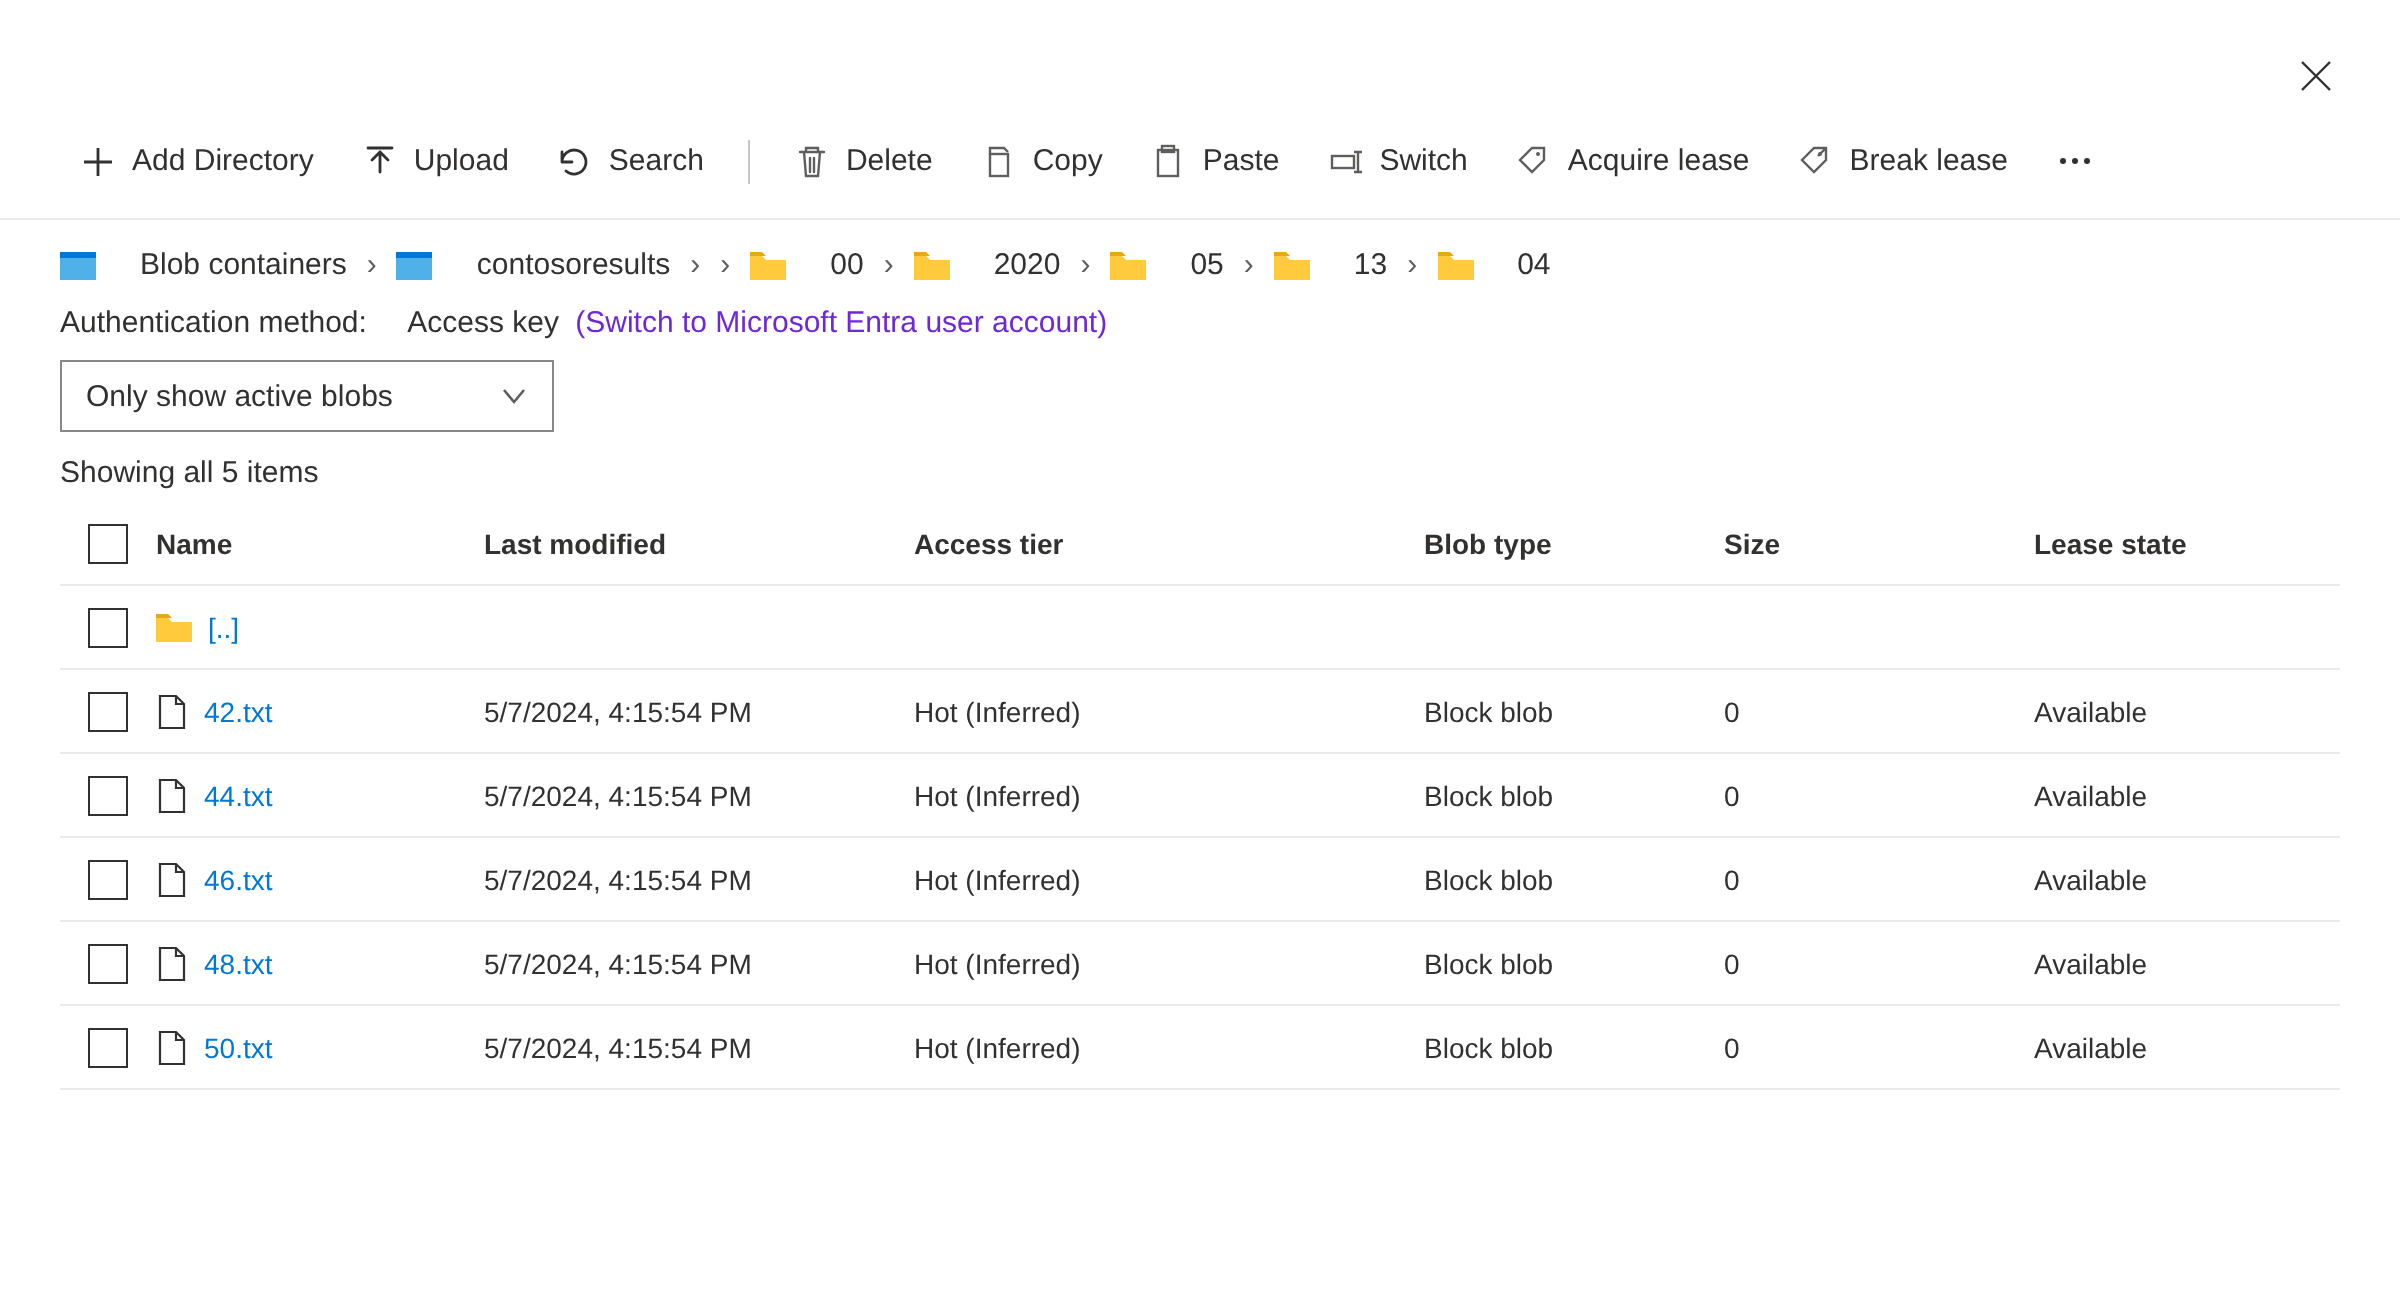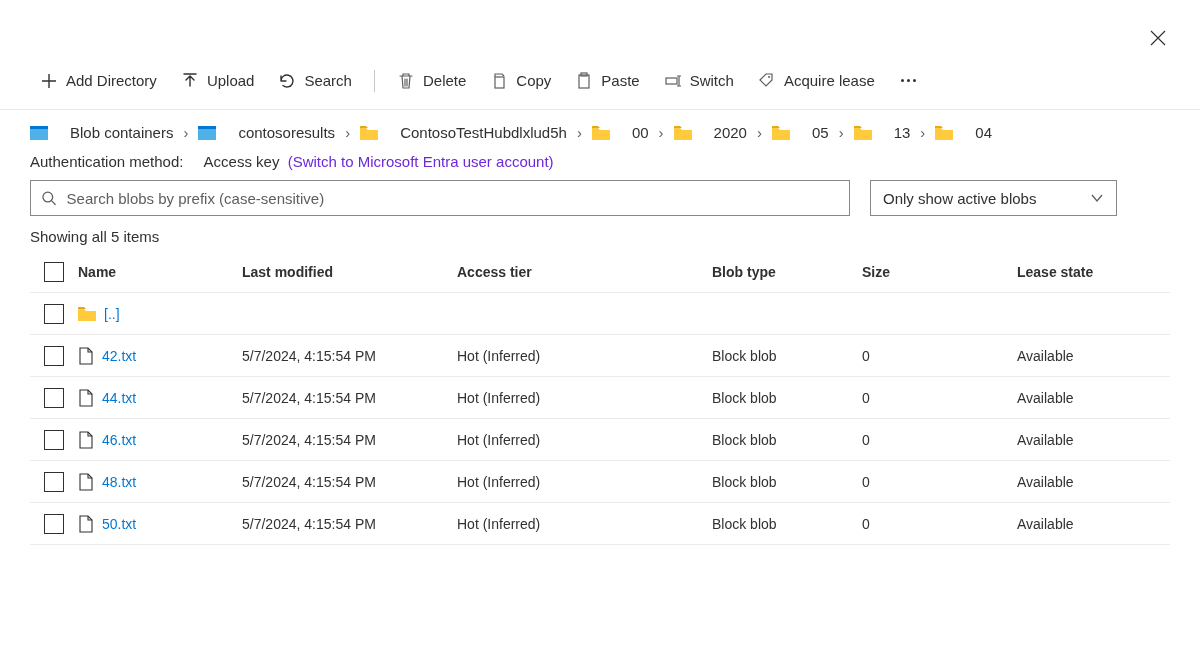--- a/index.html
+++ b/index.html
@@ -222,20 +222,29 @@
   </div>
   <div class="tb-btn">
     <span class="tb-icon">
       <svg viewBox="0 0 18 18">
           <path d="M2 8l6-6h6v6l-6 6-6-6z" stroke="#605e5c" stroke-width="1.2" fill="none"></path>
           <circle cx="11" cy="5" r="1" fill="#605e5c"></circle>
         </svg>
     </span>
     <span>Acquire lease</span>
   </div>
+  <div class="tb-btn">
+    <span class="tb-icon">
+      <svg viewBox="0 0 18 18">
+          <path d="M2 8l6-6h6v6l-6 6-6-6zM14 2l-4 4" stroke="#605e5c" stroke-width="1.2" fill="none"></path>
+          <circle cx="11" cy="5" r="1" fill="#605e5c"></circle>
+        </svg>
+    </span>
+    <span>Break lease</span>
+  </div>
   <div class="more-dots" style="margin-left:6px;">
     <span></span>
       <span></span>
       <span></span>
   </div>
 </div>
 
 <div class="breadcrumb">
   <span class="bc-item">
     <svg class="container-ico" viewBox="0 0 18 14">
@@ -246,27 +255,20 @@
   </span>
   <span class="bc-chevron">›</span>
   <span class="bc-item">
     <svg class="container-ico" viewBox="0 0 18 14">
         <rect x="0" y="3" width="18" height="11" fill="#50b0e8"></rect>
         <rect x="0" y="0" width="18" height="3" fill="#0078d4"></rect>
       </svg>
     <span>contosoresults</span>
   </span>
   <span class="bc-chevron">›</span>
-  <span class="bc-item">
-    <svg class="folder-ico" viewBox="0 0 18 14">
-        <path d="M0 2h6l2 2h10v10H0z" fill="#ffcb3d"></path>
-        <path d="M0 0h6l2 2H0z" fill="#e6a817"></path>
-      </svg>
-    <span>ContosoTestHubdlxlud5h</span>
-  </span>
   <span class="bc-chevron">›</span>
   <span class="bc-item">
     <svg class="folder-ico" viewBox="0 0 18 14">
         <path d="M0 2h6l2 2h10v10H0z" fill="#ffcb3d"></path>
         <path d="M0 0h6l2 2H0z" fill="#e6a817"></path>
       </svg>
     <span>00</span>
   </span>
   <span class="bc-chevron">›</span>
   <span class="bc-item">
@@ -302,27 +304,20 @@
   </span>
 </div>
 
 <div class="auth-line">
   <span>Authentication method:</span>
   <span style="margin-left:16px;">Access key</span>
   <span class="auth-link" style="margin-left:4px;">(Switch to Microsoft Entra user account)</span>
 </div>
 
 <div class="search-row">
-  <div class="search-box">
-    <svg class="search-icon" viewBox="0 0 16 16">
-        <circle cx="7" cy="7" r="5" stroke="#605e5c" stroke-width="1.3" fill="none"></circle>
-        <path d="M11 11l4 4" stroke="#605e5c" stroke-width="1.3"></path>
-      </svg>
-    <input type="text" placeholder="Search blobs by prefix (case-sensitive)" style="">
-  </div>
   <div class="filter-dd">
     <span>Only show active blobs</span>
     <svg class="chev-down" viewBox="0 0 14 14">
         <path d="M2 4l5 6 5-6" stroke="#605e5c" stroke-width="1.3" fill="none"></path>
       </svg>
   </div>
 </div>
 
 <div class="count-line">Showing all 5 items</div>
 

